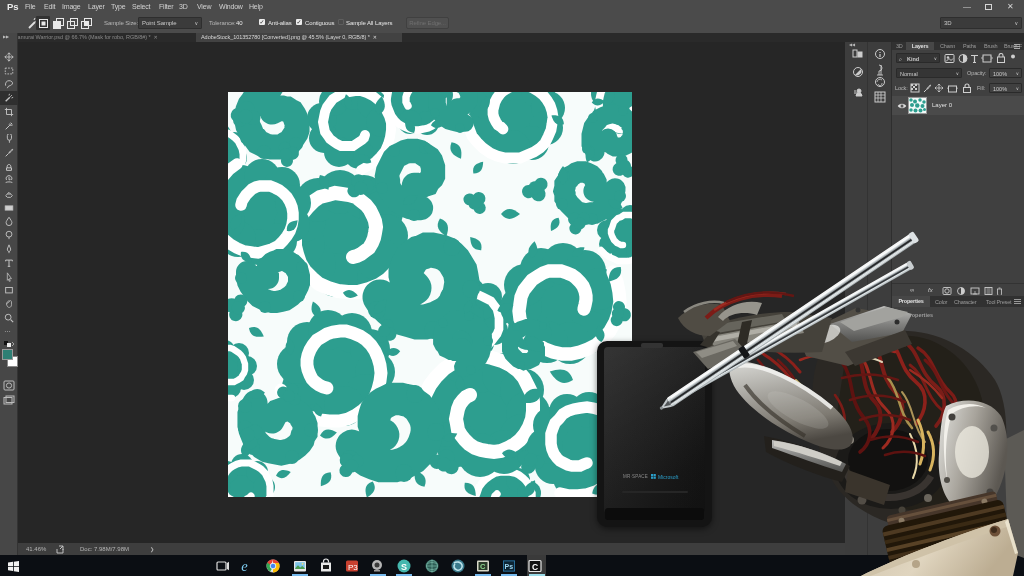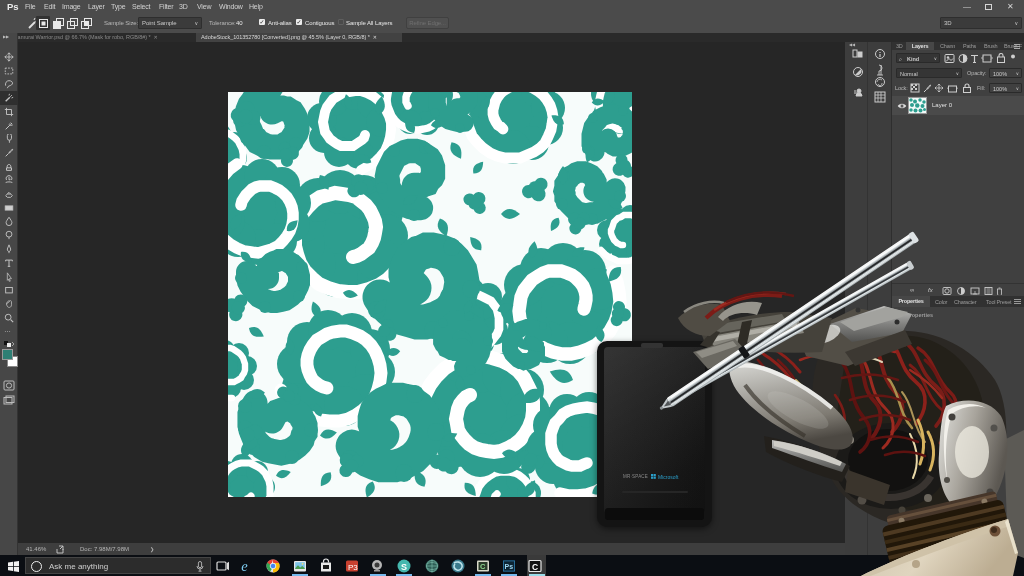--- a/index.html
+++ b/index.html
@@ -726,27 +726,20 @@
  <span style="position:absolute;left:62px;top:3px;">Character</span>
  <span style="position:absolute;left:94px;top:3px;">Tool Preset</span>
  <div style="position:absolute;left:122px;top:3px;width:7px;height:1px;background:#999;box-shadow:0 2px #999,0 4px #999;"></div>
 </div>
 <div class="abs" style="left:897px;top:312px;color:#9d9d9d;font-size:5.5px;font-weight:bold;">No Properties</div>
 
 <div class="abs" style="left:0;top:555px;width:1024px;height:21px;background:#0b0e13;">
  <svg class="abs" style="left:8px;top:6px;" width="11" height="11" viewBox="0 0 11 11">
         <path d="M0,1.5 L5,0.8 V5 H0 z M5.8,0.7 L11,0 V5 H5.8 z M0,5.8 H5 V10 L0,9.3 z M5.8,5.8 H11 V11 L5.8,10.2 z" fill="#f2f2f2"></path>
       </svg>
- <div class="abs" style="left:25px;top:2px;width:186px;height:17px;background:#2c2c2c;border:1px solid #454545;">
-   <div style="position:absolute;left:5px;top:2.5px;width:11px;height:11px;border:1.4px solid #eee;border-radius:50%;"></div>
-   <div style="position:absolute;left:23px;top:4px;color:#cfcfcf;font-size:8px;">Ask me anything</div>
-   <svg style="position:absolute;right:6px;top:3px;" width="8" height="11" viewBox="0 0 8 11">
-          <path d="M4,0.5 a1.6,1.6 0 0 1 1.6,1.6 v3 a1.6,1.6 0 0 1 -3.2,0 v-3 A1.6,1.6 0 0 1 4,0.5 z M1,5 a3,3 0 0 0 6,0 M4,8 v2 M2.5,10.2 h3" fill="none" stroke="#ccc" stroke-width="0.8"></path>
-        </svg>
- </div>
  <div class="abs" style="left:527px;top:0px;width:19px;height:21px;background:#3a3a3a;"></div>
  <svg class="abs" style="left:215px;top:3px;" width="16" height="16" viewBox="0 0 16 16">
         <rect x="2" y="4" width="9" height="8" rx="1" fill="none" stroke="#dcdcdc" stroke-width="1.2"></rect>
         <path d="M12,5 l2,-1.2 v8.4 l-2,-1.2" fill="#dcdcdc"></path>
       </svg>
       <svg class="abs" style="left:239px;top:3px;" width="16" height="16" viewBox="0 0 16 16">
         <text x="2.2" y="13" font-size="14.5" font-family="Liberation Serif" font-style="italic" fill="#7ecdf2">e</text>
       </svg>
       <svg class="abs" style="left:265px;top:3px;" width="16" height="16" viewBox="0 0 16 16">
         <circle cx="8" cy="8" r="6.5" fill="#e8e8e8"></circle>

